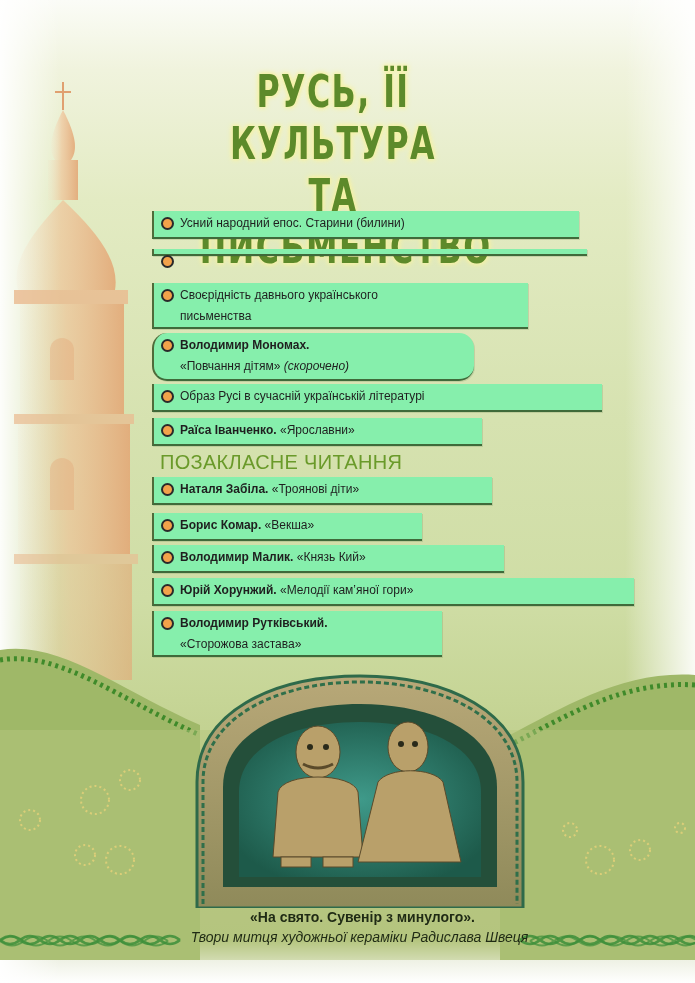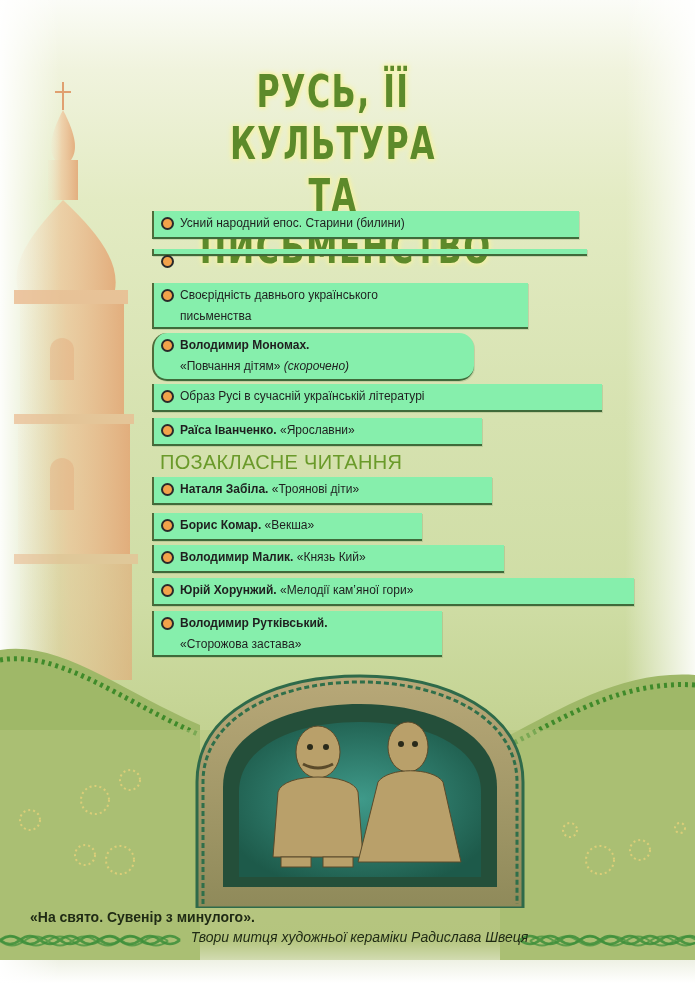--- a/index.html
+++ b/index.html
@@ -63,21 +63,21 @@
     position: absolute; left: 160px; top: 451px;
     font-family: "Liberation Sans", sans-serif; font-weight: normal;
     font-size: 20px; color: #6a9a2a; letter-spacing: 0.3px;
   }
 
   
   .plate { position: absolute; left: 193px; top: 672px; width: 334px; height: 236px; }
 
   
   .caption1 {
-    position: absolute; left: 0; width: 695px; top: 909px; text-align: left;
+    position: absolute; left: 0; width: 695px; top: 909px; text-align: center;
     font-family: "Liberation Sans", sans-serif; font-weight: bold; font-size: 14px; color: #1f2a14;
     padding-left: 30px;
   }
   .caption2 {
     position: absolute; left: 0; width: 695px; top: 929px; text-align: center;
     font-family: "Liberation Sans", sans-serif; font-style: italic; font-size: 14px; color: #1f2a14;
     padding-left: 24px;
   }
   .border-band { position: absolute; left: 0; top: 930px; width: 695px; height: 22px; }
 </style>

